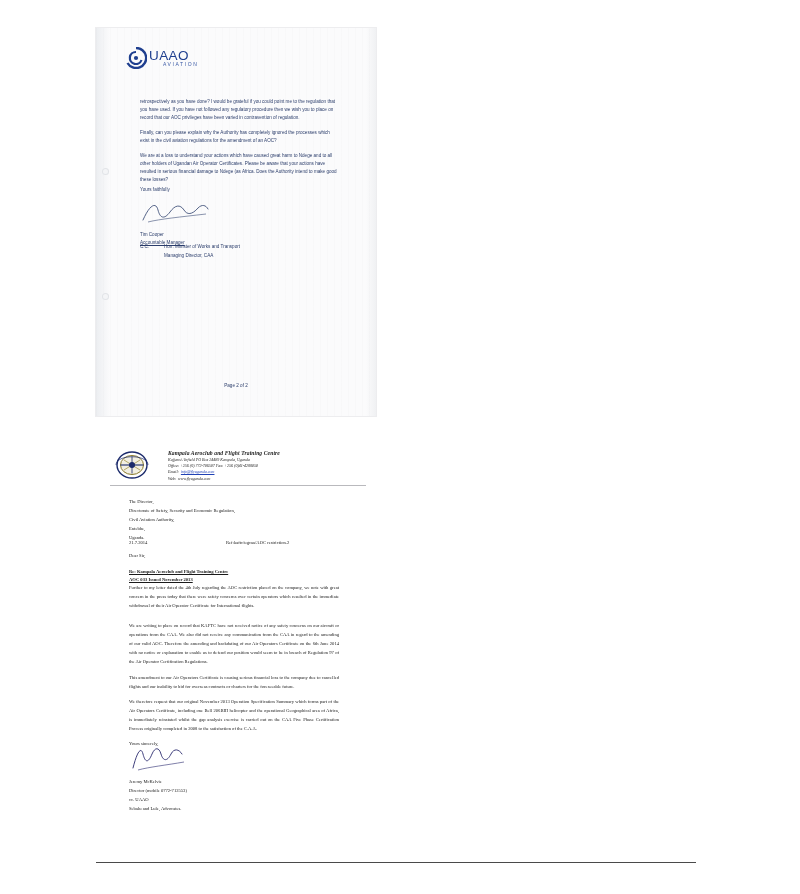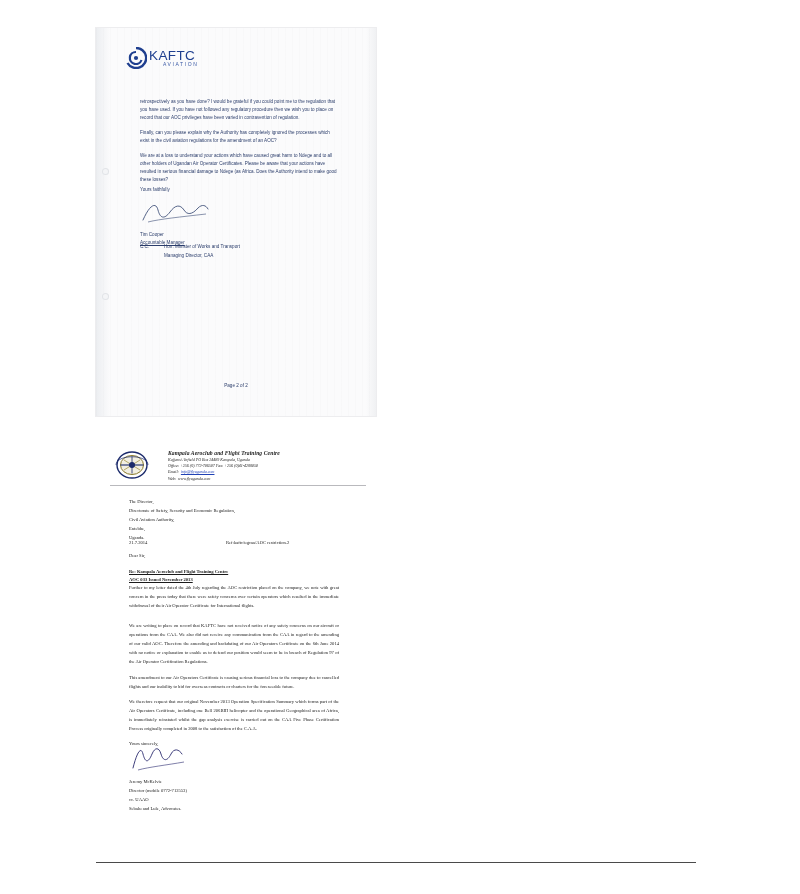--- a/index.html
+++ b/index.html
@@ -271,21 +271,21 @@
   <div class="streaks"></div>
   <div class="punch p1"></div>
   <div class="punch p2"></div>
 
   <div class="nd-logo">
     <svg class="swirl" viewBox="0 0 22 22">
       <path d="M11 1 A10 10 0 1 1 2.5 16" fill="none" stroke="#1f3f8f" stroke-width="2.4"></path>
       <path d="M11 5 A6 6 0 1 0 16.5 13" fill="none" stroke="#1f3f8f" stroke-width="2.2"></path>
       <circle cx="11" cy="11" r="2.1" fill="#1f3f8f"></circle>
     </svg>
-    <div class="word">KAFTC</div>
+    <div class="word">UAAO</div>
     <div class="sub">AVIATION</div>
   </div>
 
   <div class="scan-body">
     <p>retrospectively as you have done? I would be grateful if you could point me to the regulation that you have used. If you have not followed any regulatory procedure then we wish you to place on record that our AOC privileges have been varied in contravention of regulation.</p>
     <p>Finally, can you please explain why the Authority has completely ignored the processes which exist in the civil aviation regulations for the amendment of an AOC?</p>
     <p>We are at a loss to understand your actions which have caused great harm to Ndege and to all other holders of Ugandan Air Operator Certificates. Please be aware that your actions have resulted in serious financial damage to Ndege (as Africa. Does the Authority intend to make good these losses?</p>
   </div>
 
   <div class="sig-block">Yours faithfully</div>

